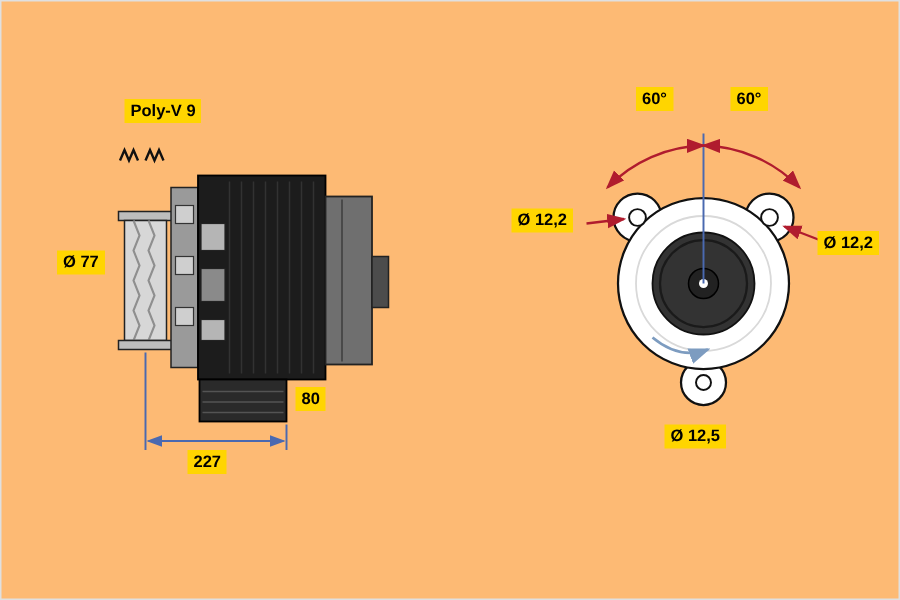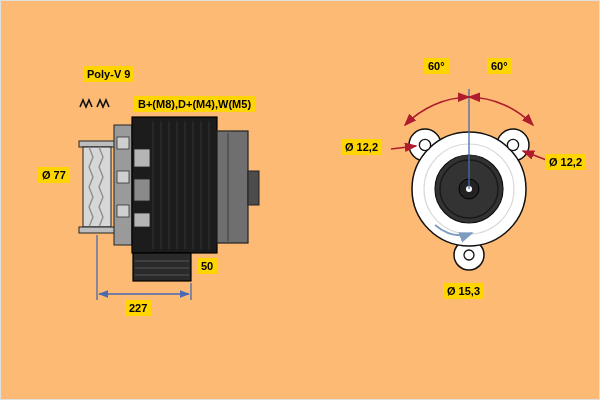--- a/index.html
+++ b/index.html
@@ -136,30 +136,29 @@
         <path d="M390,148 L415,145" marker-end="url(#mR)"></path>
         <path d="M548,160 L522,150" marker-end="url(#mR)"></path>
       </g>
 
       <path d="M434,224 Q452,239 471,232" fill="none" stroke="#7d9cc0" stroke-width="1.8" marker-end="url(#mG)"></path>
     </g>
   </svg>
 
   <span class="lbl" style="left:82px;top:65px">Poly-V 9</span>
 
-  <span class="lbl" style="left:133px;top:95px">B+(M8),D+(M4),W(M5)</span>
 
   <span class="lbl" style="left:37px;top:166px">Ø 77</span>
 
-  <span class="lbl" style="left:196px;top:257px">50</span>
+  <span class="lbl" style="left:196px;top:257px">80</span>
 
   <span class="lbl" style="left:124px;top:299px">227</span>
 
   <span class="lbl" style="left:423px;top:57px">60°</span>
 
   <span class="lbl" style="left:486px;top:57px">60°</span>
 
   <span class="lbl" style="left:340px;top:138px">Ø 12,2</span>
 
   <span class="lbl" style="left:544px;top:153px">Ø 12,2</span>
 
-  <span class="lbl" style="left:442px;top:282px">Ø 15,3</span>
+  <span class="lbl" style="left:442px;top:282px">Ø 12,5</span>
 </div>
 
 </body></html>

